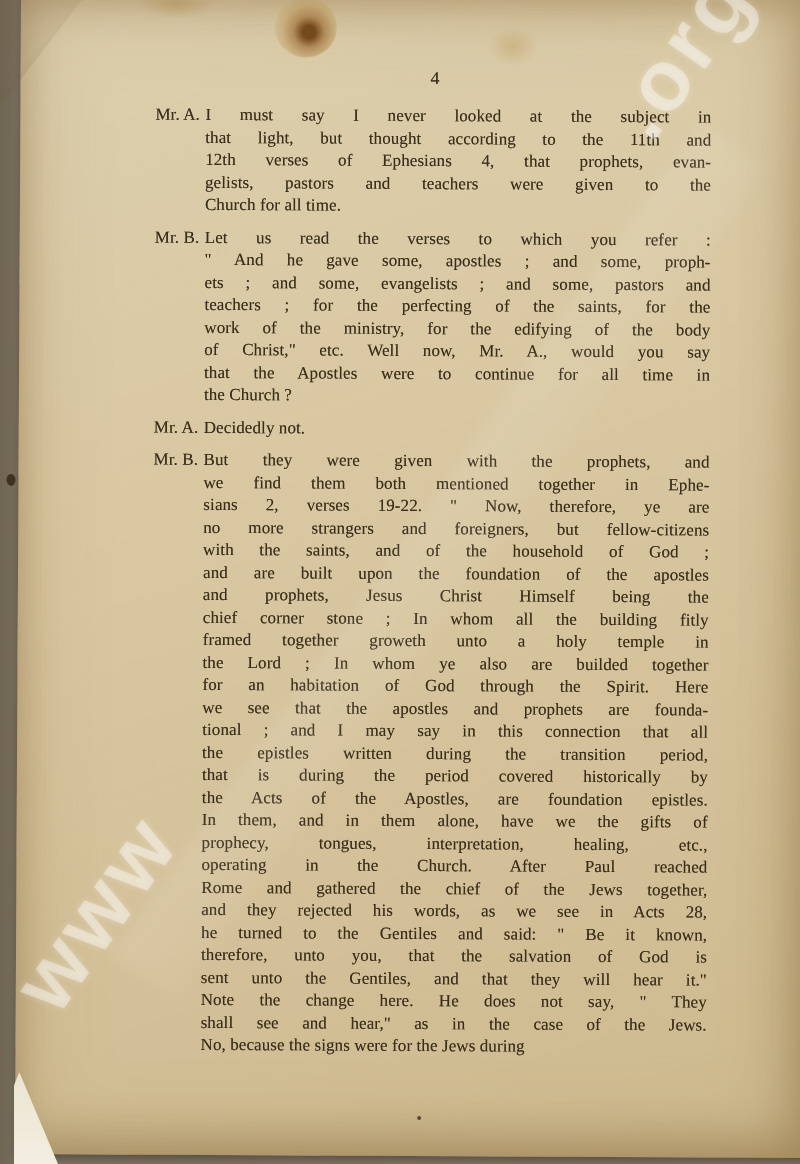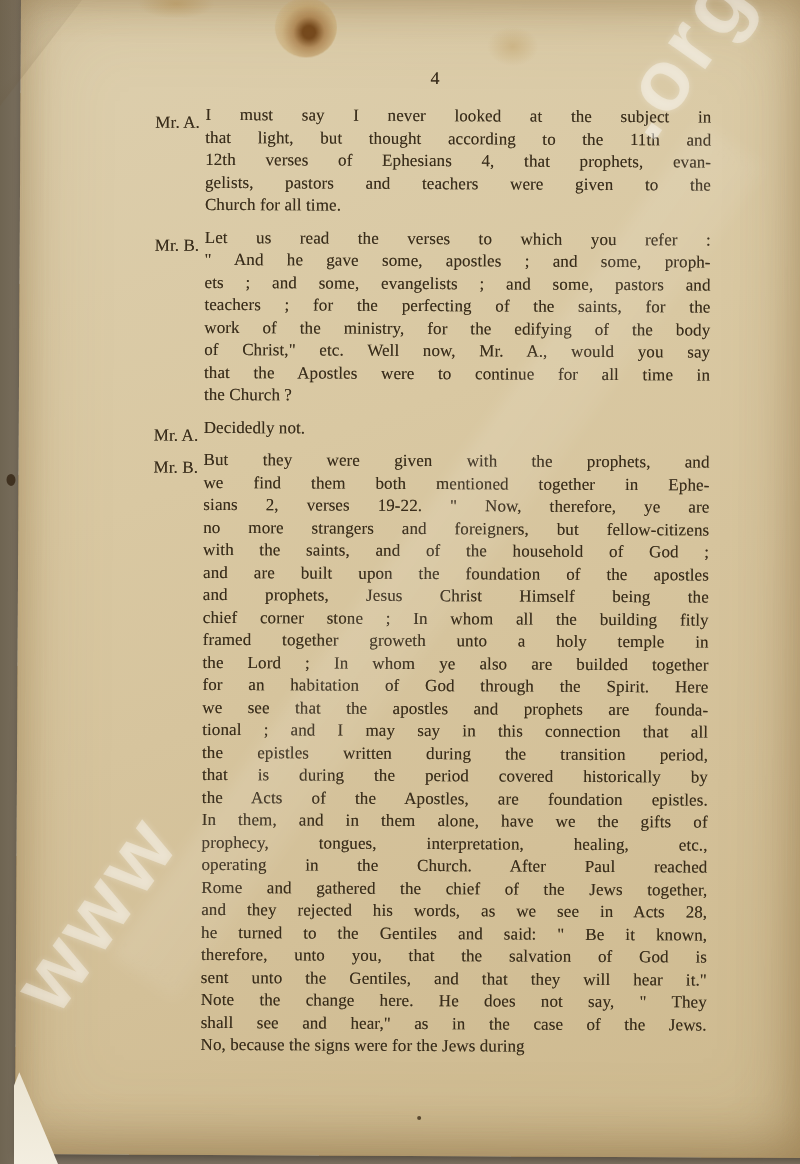--- a/index.html
+++ b/index.html
@@ -141,21 +141,21 @@
     letter-spacing: 0.1px;
   }
   .entry {
     position: relative;
     padding-left: 50px;
     margin-bottom: 10px;
   }
   .speaker {
     position: absolute;
     left: 0;
-    top: 8px;
+    top: 0;
     white-space: nowrap;
   }
   .line {
     text-align: justify;
     text-align-last: justify;
   }
   .line.last {
     text-align-last: left;
   }
 </style>

